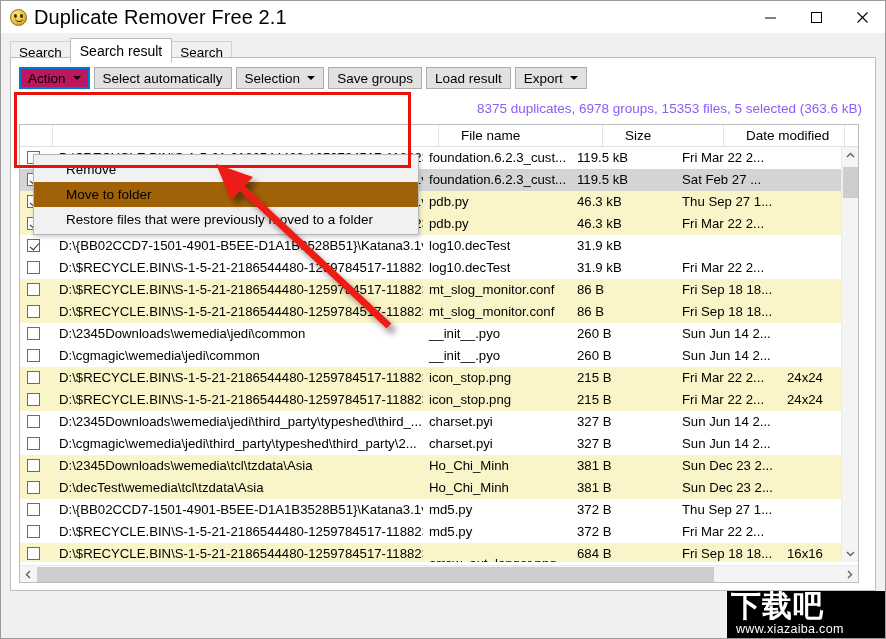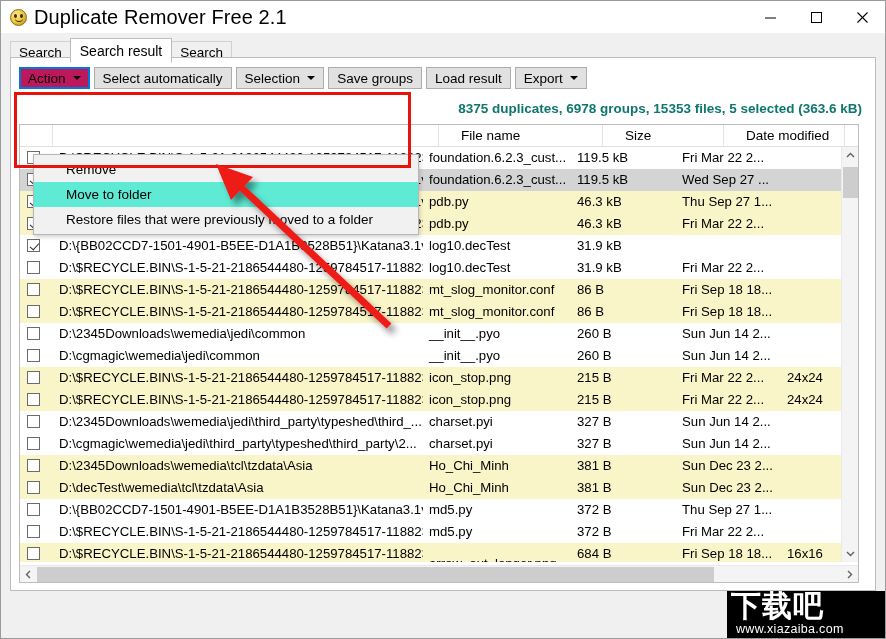--- a/index.html
+++ b/index.html
@@ -125,21 +125,21 @@
     width: 0; height: 0;
     border-left: 4px solid transparent;
     border-right: 4px solid transparent;
     border-top: 4px solid #000;
     margin-left: 1px;
   }
 
   
   .statusline {
     position: absolute; right: 13px; top: 43px;
-    font-size: 13.5px; color: #0f766e; font-weight: bold;
+    font-size: 13.5px; color: #8b5cf6; font-weight: normal;
     white-space: nowrap;
   }
 
   
   .listview {
     position: absolute; left: 8px; top: 66px;
     width: 840px; height: 459px;
     border: 1px solid #bdbdbd;
     background: #fff;
     overflow: hidden;
@@ -245,21 +245,21 @@
     z-index: 40;
     padding: 2px 0;
   }
   .menu-item {
     height: 25px;
     display: flex; align-items: center;
     padding-left: 32px;
     font-size: 13.5px; color: #000;
     white-space: nowrap;
   }
-  .menu-item.hl { background: #5eead4; }
+  .menu-item.hl { background: #a16207; }
 
   
   .annot-rect {
     position: absolute;
     left: 13px; top: 91px;
     width: 397px; height: 76px;
     border: 3px solid #e8120b;
     z-index: 60;
     pointer-events: none;
   }
@@ -407,21 +407,21 @@
             <div class="cell" style="width: 105px;">Fri Mar 22 2...</div>
             <div class="cell" style="width: 76px;"></div>
           </div>
           <div class="lv-row selected">
             <div class="cell" style="width: 33px; padding-left: 0px;">
               <span class="cb on"></span>
             </div>
             <div class="cell" style="width: 370px;">D:\{BB02CCD7-1501-4901-B5EE-D1A1B3528B51}\Katana3.1v5...</div>
             <div class="cell" style="width: 148px;">foundation.6.2.3_cust...</div>
             <div class="cell" style="width: 105px;">119.5 kB</div>
-            <div class="cell" style="width: 105px;">Wed Sep 27 ...</div>
+            <div class="cell" style="width: 105px;">Sat Feb 27 ...</div>
             <div class="cell" style="width: 76px;"></div>
           </div>
           <div class="lv-row group-alt">
             <div class="cell" style="width: 33px; padding-left: 0px;">
               <span class="cb on"></span>
             </div>
             <div class="cell" style="width: 370px;">D:\{BB02CCD7-1501-4901-B5EE-D1A1B3528B51}\Katana3.1v5...</div>
             <div class="cell" style="width: 148px;">pdb.py</div>
             <div class="cell" style="width: 105px;">46.3 kB</div>
             <div class="cell" style="width: 105px;">Thu Sep 27 1...</div>

